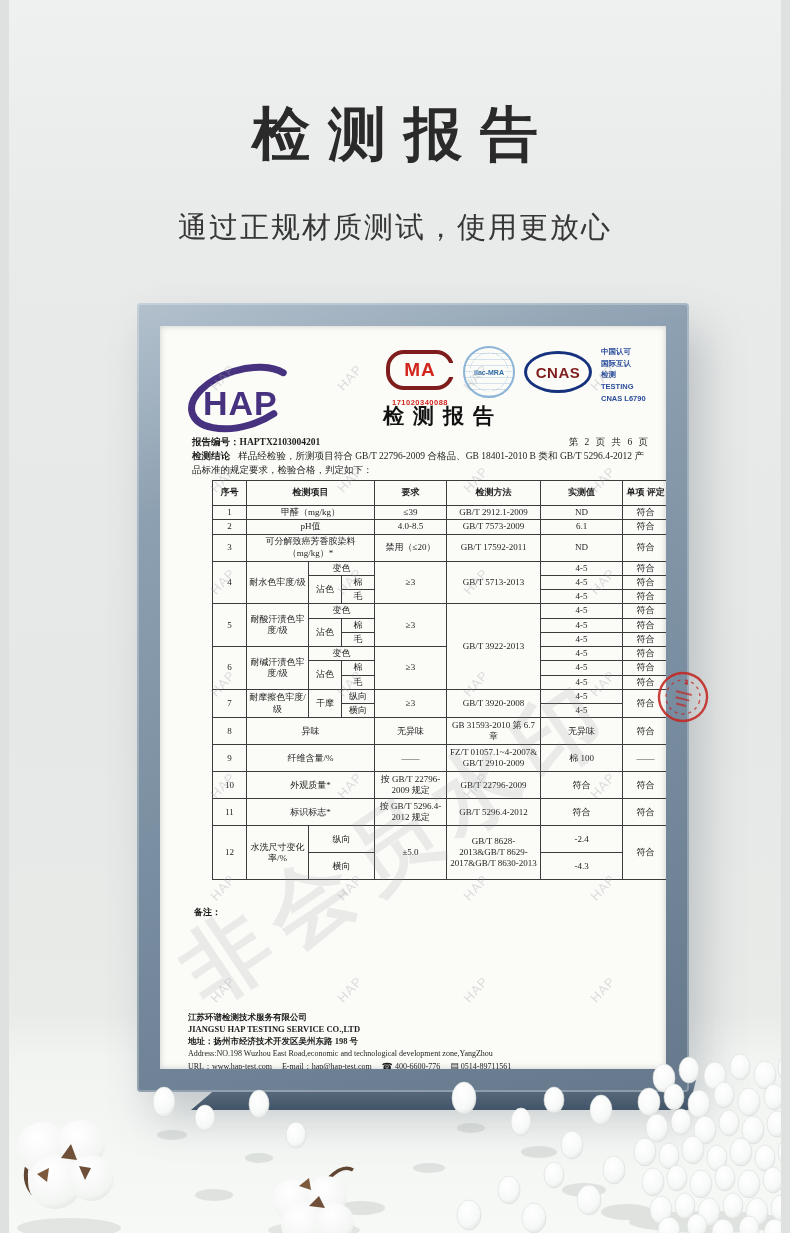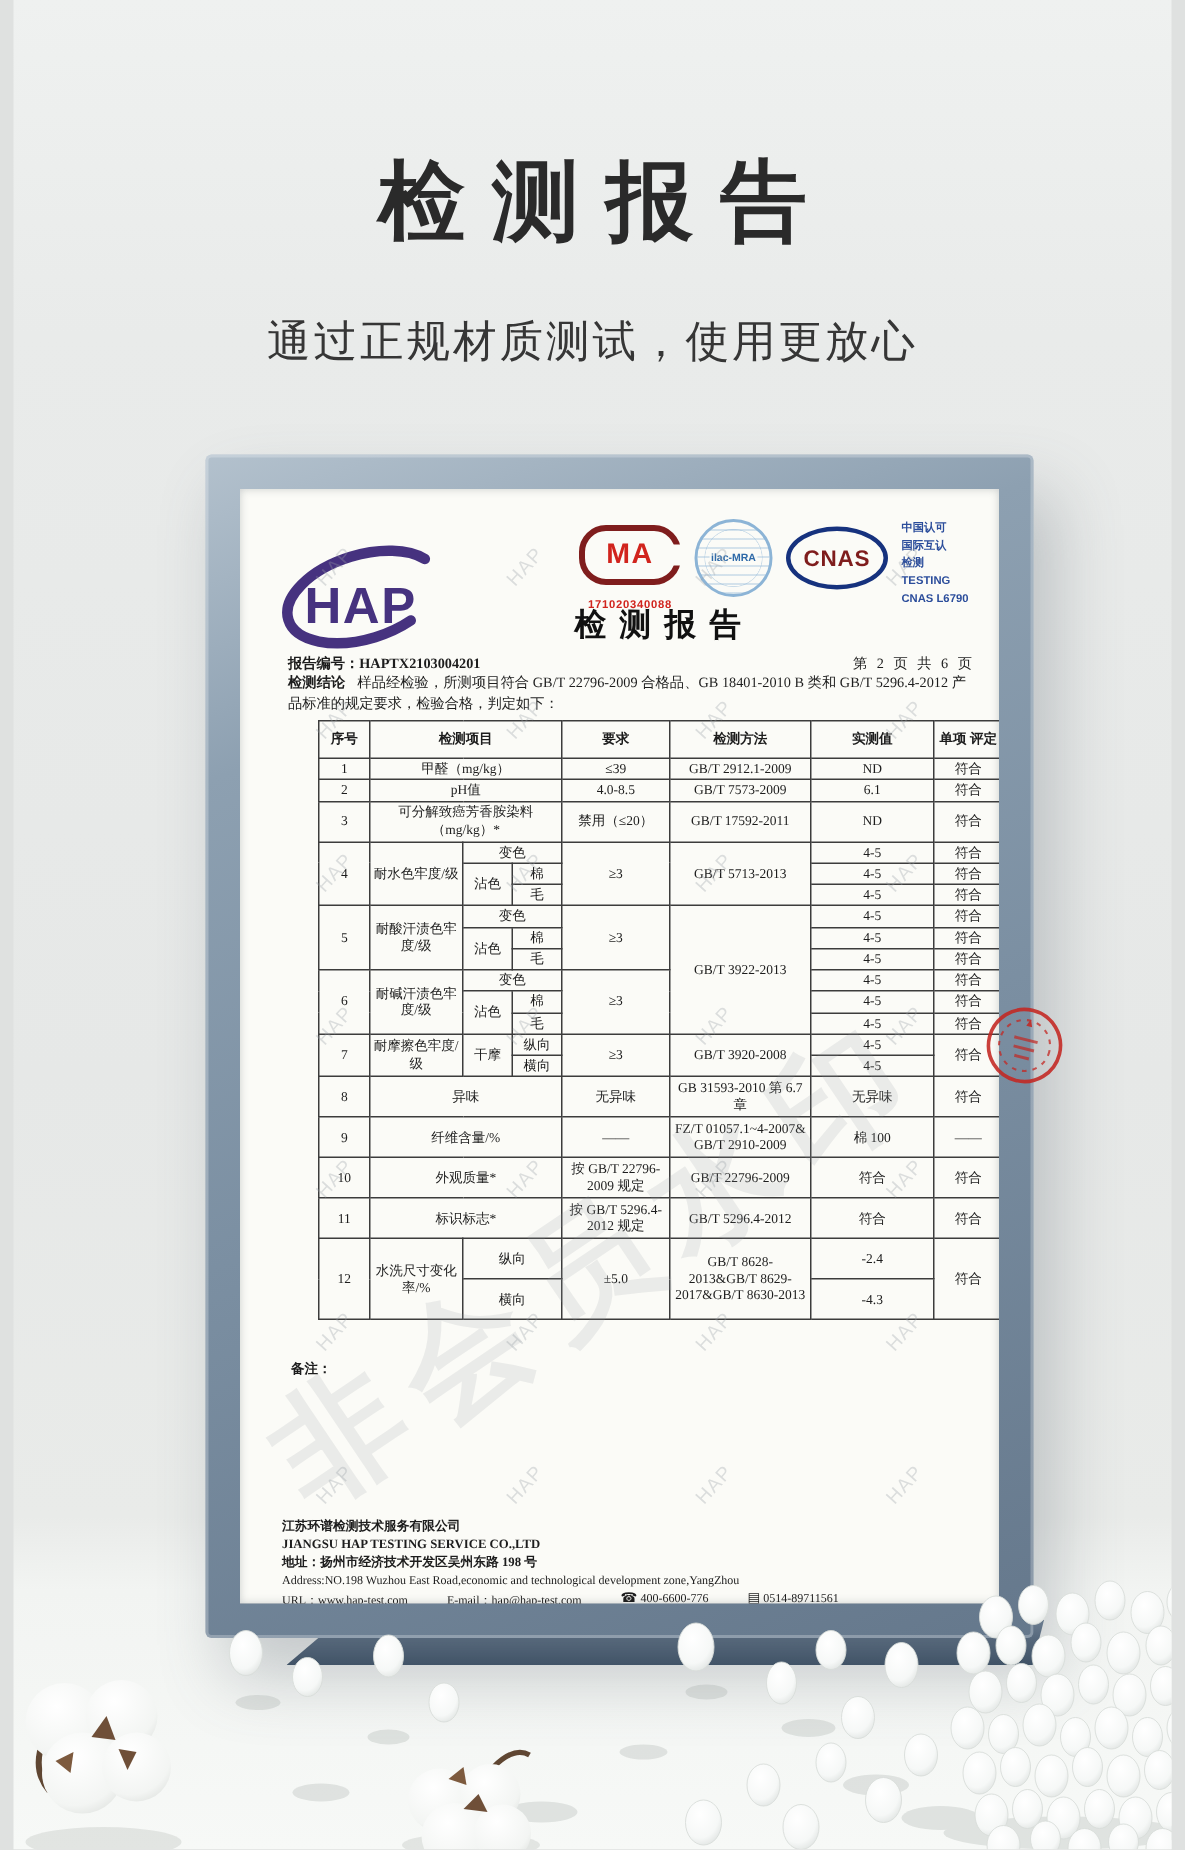--- a/index.html
+++ b/index.html
@@ -74,21 +74,21 @@
   .rt .th td{font-weight:bold;height:22px;}
   .rt td.tall{height:24px;}
   
   .notes{position:absolute;left:34px;top:580px;font-size:9px;line-height:1.55;display:flex;}
   .notes .lbl{font-weight:bold;width:42px;}
   .notes .items div{white-space:nowrap;}
   
   .pfooter{position:absolute;left:28px;right:20px;top:686px;font-size:8px;line-height:1.4;
     color:#1d1d1d;}
   .pfooter .b{font-weight:bold;font-size:8.5px;}
-  .pfooter .row{display:flex;gap:26px;align-items:center;margin-top:1px;}
+  .pfooter .row{display:flex;gap:10px;align-items:center;margin-top:1px;}
   .pfooter .ic{font-family:"DejaVu Sans",sans-serif;font-size:9px;}
   
   .stamp{position:absolute;left:518px;top:352px;z-index:6;opacity:.88;}
   
   .beads{position:absolute;left:0;top:1040px;width:790px;height:193px;z-index:6;}
   .cotton{position:absolute;left:0;top:1100px;width:420px;height:133px;z-index:6;}
 </style>
 </head>
 <body>
 

